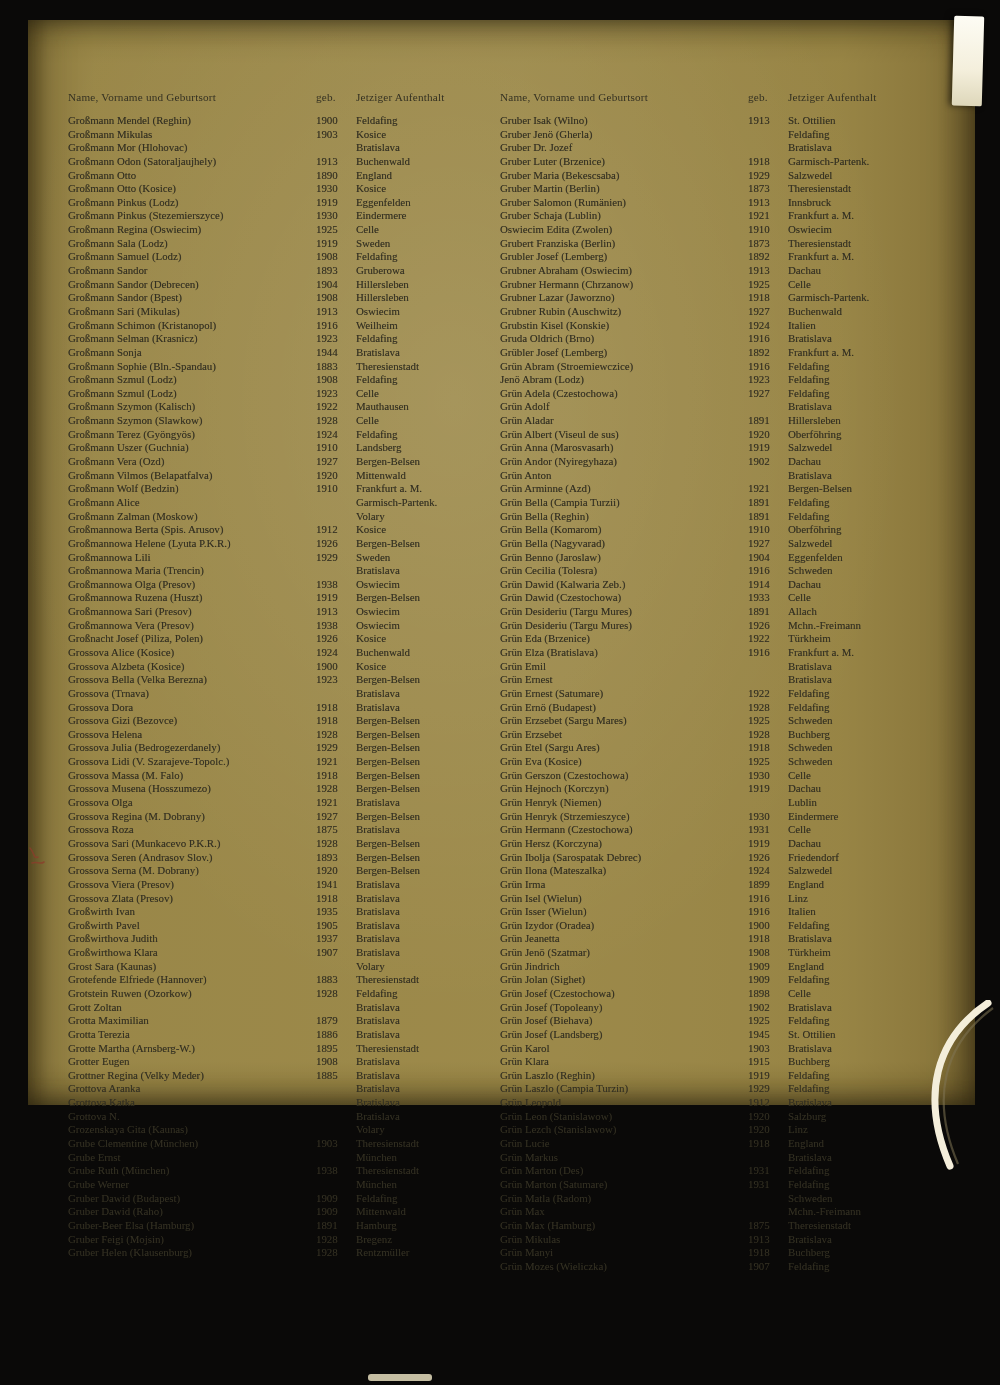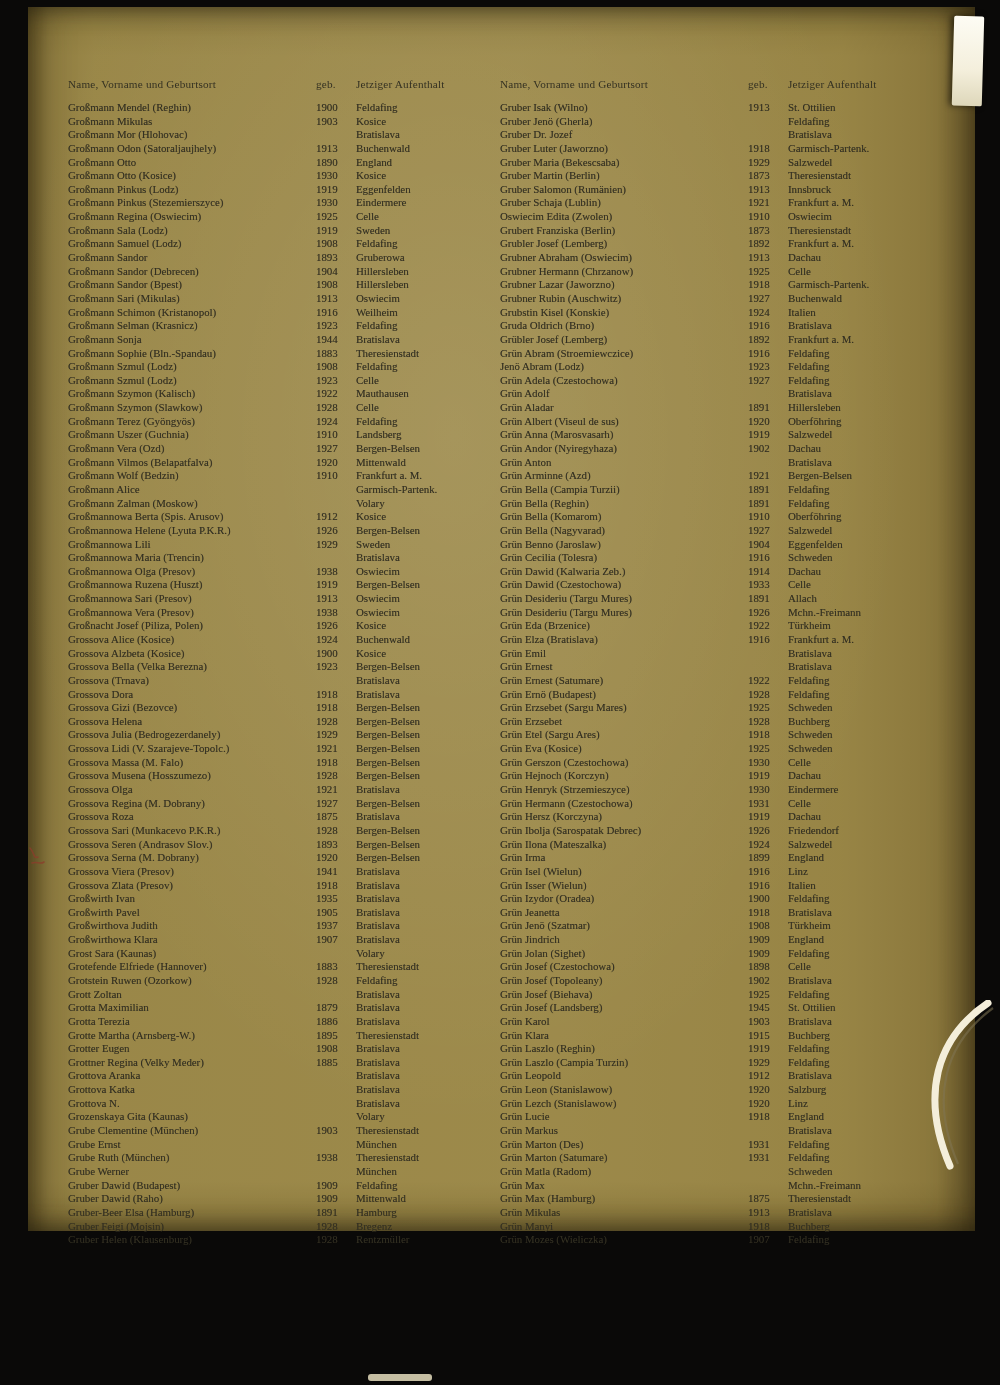--- a/index.html
+++ b/index.html
@@ -11,23 +11,23 @@
     position: relative;
     width: 1000px;
     height: 1385px;
     background: #0a0908;
     overflow: hidden;
     font-family: "Liberation Serif", serif;
   }
   .paper {
     position: absolute;
     left: 28px;
-    top: 7px;
+    top: 20px;
     width: 947px;
-    height: 1224px;
+    height: 1085px;
     background-color: #d8cfa8;
     background-image:
       radial-gradient(ellipse at 45% 35%, rgba(255,255,250,0.10), rgba(0,0,0,0) 62%),
       linear-gradient(90deg, #a99d72 0%, #c9bf96 2.2%, #d6cda6 7%, #dad1ab 52%, #d3c99f 86%, #c2b68b 96%, #9d916a 100%),
       linear-gradient(180deg, #c7bd93 0%, #d8cfa8 4%, #d8cfa8 96%, #beb389 100%);
     background-blend-mode: normal, multiply, multiply;
     box-shadow:
       inset 0 16px 22px -14px rgba(35,30,15,.6),
       inset 0 -18px 24px -14px rgba(35,30,15,.65),
       inset 26px 0 36px -20px rgba(40,32,14,.55),
@@ -554,21 +554,21 @@
             <span class="c-name">Gruber Jenö (Gherla)</span>
             <span class="c-geb"></span>
             <span class="c-ort">Feldafing</span>
           </div>
           <div class="row">
             <span class="c-name">Gruber Dr. Jozef</span>
             <span class="c-geb"></span>
             <span class="c-ort">Bratislava</span>
           </div>
           <div class="row">
-            <span class="c-name">Gruber Luter (Jaworzno)</span>
+            <span class="c-name">Gruber Luter (Brzenice)</span>
             <span class="c-geb">1918</span>
             <span class="c-ort">Garmisch-Partenk.</span>
           </div>
           <div class="row">
             <span class="c-name">Gruber Maria (Bekescsaba)</span>
             <span class="c-geb">1929</span>
             <span class="c-ort">Salzwedel</span>
           </div>
           <div class="row">
             <span class="c-name">Gruber Martin (Berlin)</span>
@@ -787,20 +787,25 @@
           </div>
           <div class="row">
             <span class="c-name">Grün Gerszon (Czestochowa)</span>
             <span class="c-geb">1930</span>
             <span class="c-ort">Celle</span>
           </div>
           <div class="row">
             <span class="c-name">Grün Hejnoch (Korczyn)</span>
             <span class="c-geb">1919</span>
             <span class="c-ort">Dachau</span>
+          </div>
+          <div class="row">
+            <span class="c-name">Grün Henryk (Niemen)</span>
+            <span class="c-geb"></span>
+            <span class="c-ort">Lublin</span>
           </div>
           <div class="row">
             <span class="c-name">Grün Henryk (Strzemieszyce)</span>
             <span class="c-geb">1930</span>
             <span class="c-ort">Eindermere</span>
           </div>
           <div class="row">
             <span class="c-name">Grün Hermann (Czestochowa)</span>
             <span class="c-geb">1931</span>
             <span class="c-ort">Celle</span>

